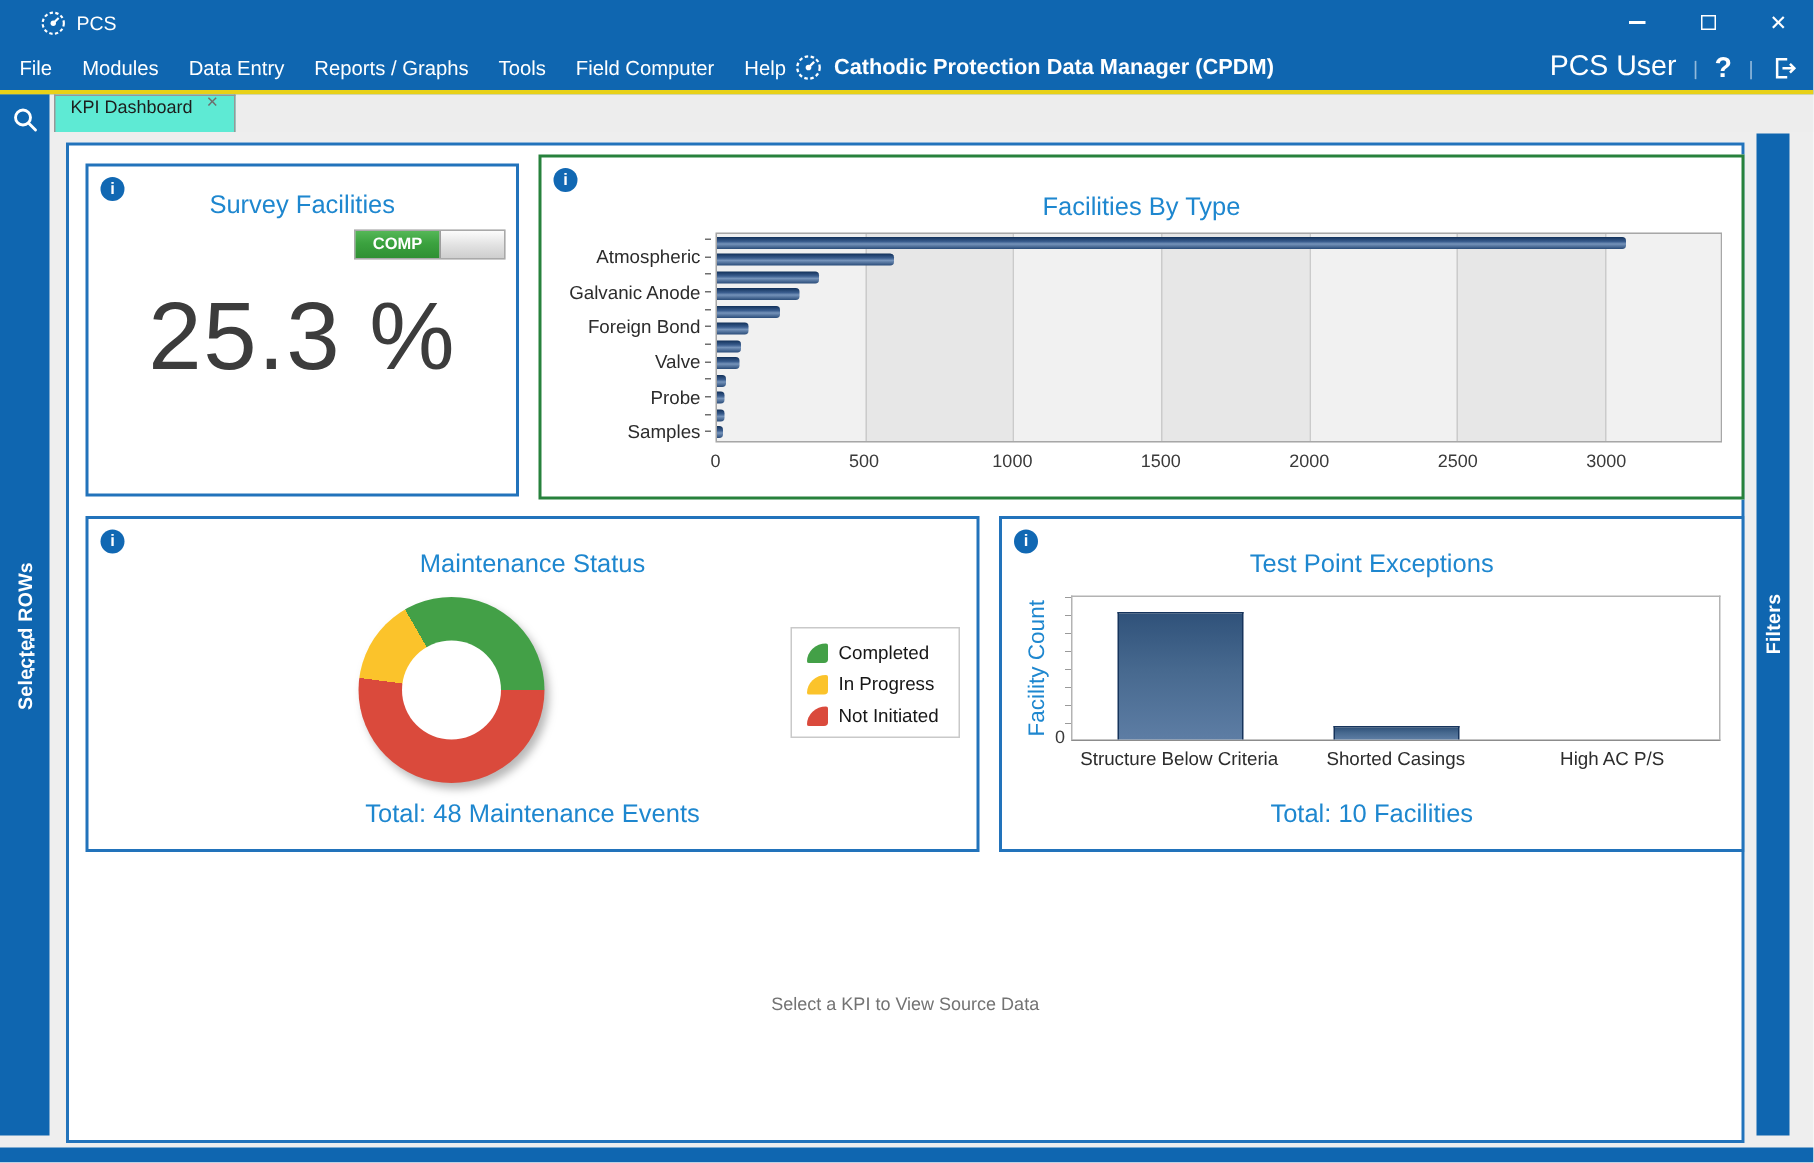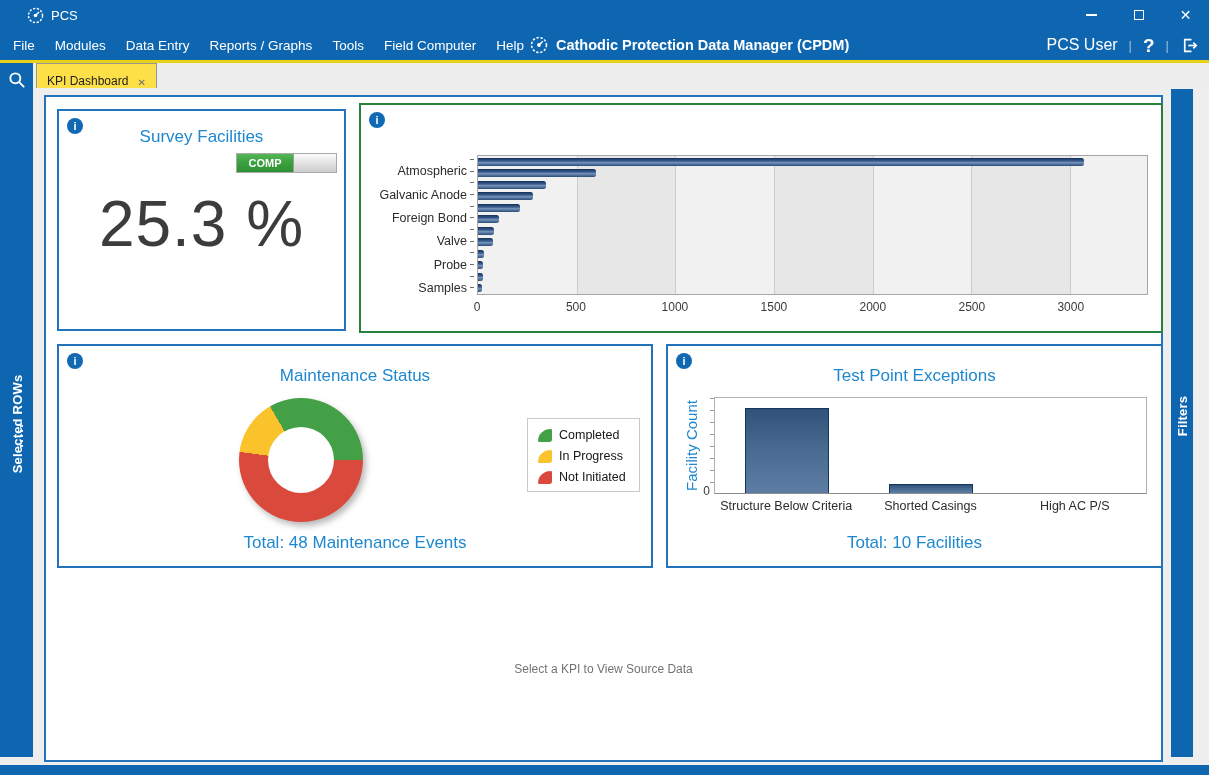--- a/index.html
+++ b/index.html
@@ -26,29 +26,29 @@
 
   
   .menubar { position:absolute; left:0; top:30px; width:100%; height:33px;
     background:#0f66b0; border-bottom:3px solid #e8d118; color:#fff;
     display:flex; align-items:center; }
   .menus { display:flex; align-items:center; padding-left:3px; }
   .menu-item { padding:0 10px; font-size:13.5px; white-space:nowrap; }
   .center-brand { position:absolute; left:530px; top:0; height:30px; display:flex; align-items:center; gap:8px;text-align:right; }
   .center-brand .btxt { font-size:14.5px; font-weight:bold; }
   .user-area { position:absolute; right:10px; top:0; height:30px; display:flex; align-items:center; gap:11px; }
-  .user-area .uname { font-size:16px;margin-left:44px; }
+  .user-area .uname { font-size:19px;margin-left:44px; }
   .user-area .sep { color:rgba(255,255,255,.55); font-size:13px; }
   .help-q { font-size:19px; font-weight:bold; line-height:1; }
 
   
   .tabrow { position:absolute; left:33px; top:63px; width:1176px; height:25px; background:#ededed; }
-  .tab { position:absolute; left:3px; top:0; height:25px; background:#fde047;
+  .tab { position:absolute; left:3px; top:0; height:25px; background:#5eead4;
     border:1px solid #979797; border-bottom:none;
-    display:flex; align-items:flex-end; gap:9px; padding:0 10px; font-size:12px; color:#1d1d1d; }
+    display:flex; align-items:flex-start; gap:9px; padding:0 10px; font-size:12px; color:#1d1d1d; }
   .tab-close { color:#6e6e6e; font-size:10px; line-height:1; }
 
   
   .left-strip { position:absolute; left:0; top:63px; width:33px; height:694px; background:#0f66b0; }
   .search-sq { position:absolute; left:0; top:0; width:33px; height:33px;
     display:flex; align-items:center; justify-content:center; }
   .vlabel { position:absolute; left:50%; white-space:nowrap; color:#fff; font-size:13px; font-weight:bold;
     transform:translate(-50%,-50%) rotate(-90deg); letter-spacing:.2px; }
   .left-strip .vlabel { top:52%; }
   .grip-dots { position:absolute; left:20px; top:362px; width:3px; height:23px;
@@ -233,20 +233,21 @@
       <div class="panel-title">Survey Facilities</div>
       <div class="toggle">
         <div class="toggle-on">COMP</div>
         <div class="toggle-off"></div>
       </div>
       <div class="pct">25.3 %</div>
     </div>
 
     <div class="panel green" id="p-fac">
       <div class="info-icon">i</div>
+      <div class="panel-title">Facilities By Type</div>
       <div class="fylabels">
           <div class="fylab">
             <span></span>
             <i></i>
           </div>
           <div class="fylab">
             <span>Atmospheric</span>
             <i></i>
           </div>
           <div class="fylab">

